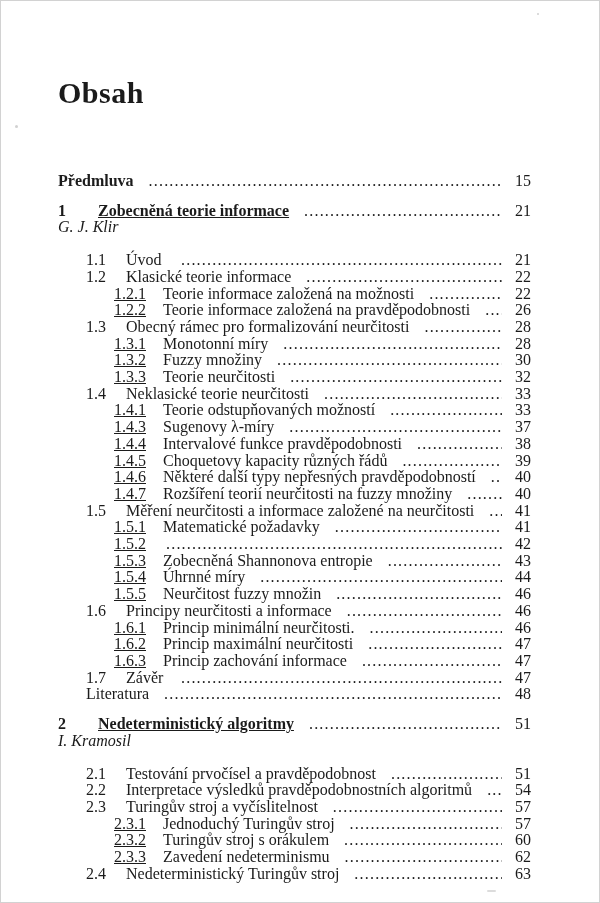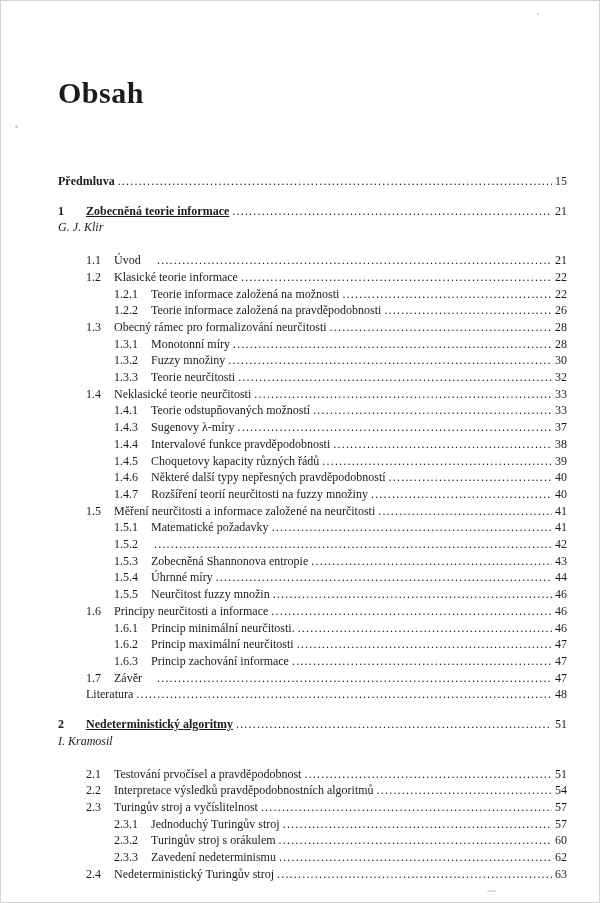--- a/index.html
+++ b/index.html
@@ -7,41 +7,42 @@
     padding: 0;
     background: #ffffff;
   }
   .page {
     position: relative;
     width: 600px;
     height: 903px;
     box-sizing: border-box;
     background: #ffffff;
     border: 1px solid #d2d2d2;
-    padding: 0 32px 0 57px;
+    padding: 0 68px 0 57px;
     overflow: hidden;
     font-family: "Liberation Serif", "DejaVu Serif", serif;
     color: #1b1b1b;
   }
   .doc-title {
     margin: 76px 0 0 0;
     font-size: 30px;
     line-height: 32px;
     font-weight: bold;
     letter-spacing: 0.5px;
   }
   .toc {
     margin-top: 64px;
   }
   .row {
     display: flex;
     align-items: flex-end;
-    font-size: 12px;
+    font-size: 16px;
     line-height: 16.7px;
     white-space: nowrap;
+    gap: 12px;
   }
   .row .num { flex: none; }
   .row .label { flex: none; }
   .row .dots {
     flex: 1 1 auto;
     overflow: hidden;
     white-space: nowrap;
     margin-left: 3px;
     letter-spacing: 1.2px;
     color: #1b1b1b;
@@ -57,21 +58,21 @@
   }
   
   .row.chapter .num { width: 28px; font-weight: bold; }
   .row.chapter .label { font-weight: bold; text-decoration: underline; }
   .row.chapter { margin-top: 13px; }
   .row.preface .label { font-weight: bold; }
   .row.author { font-style: italic; margin-bottom: 16px; }
   .row.s1 { padding-left: 28px; }
   .row.s1 .num { width: 28px; }
   .row.s2 { padding-left: 56px; }
-  .row.s2 .num { width: 37px; }
+  .row.s2 .num { width: 37px; text-decoration: underline; }
   .row.lit { padding-left: 28px; }
   .row.lit .label { min-width: 65px; }
   .row.tab .label { min-width: 40px; }
   
   .speck {
     position: absolute;
     background: #9a9a9a;
     opacity: 0.45;
     border-radius: 50%;
   }

